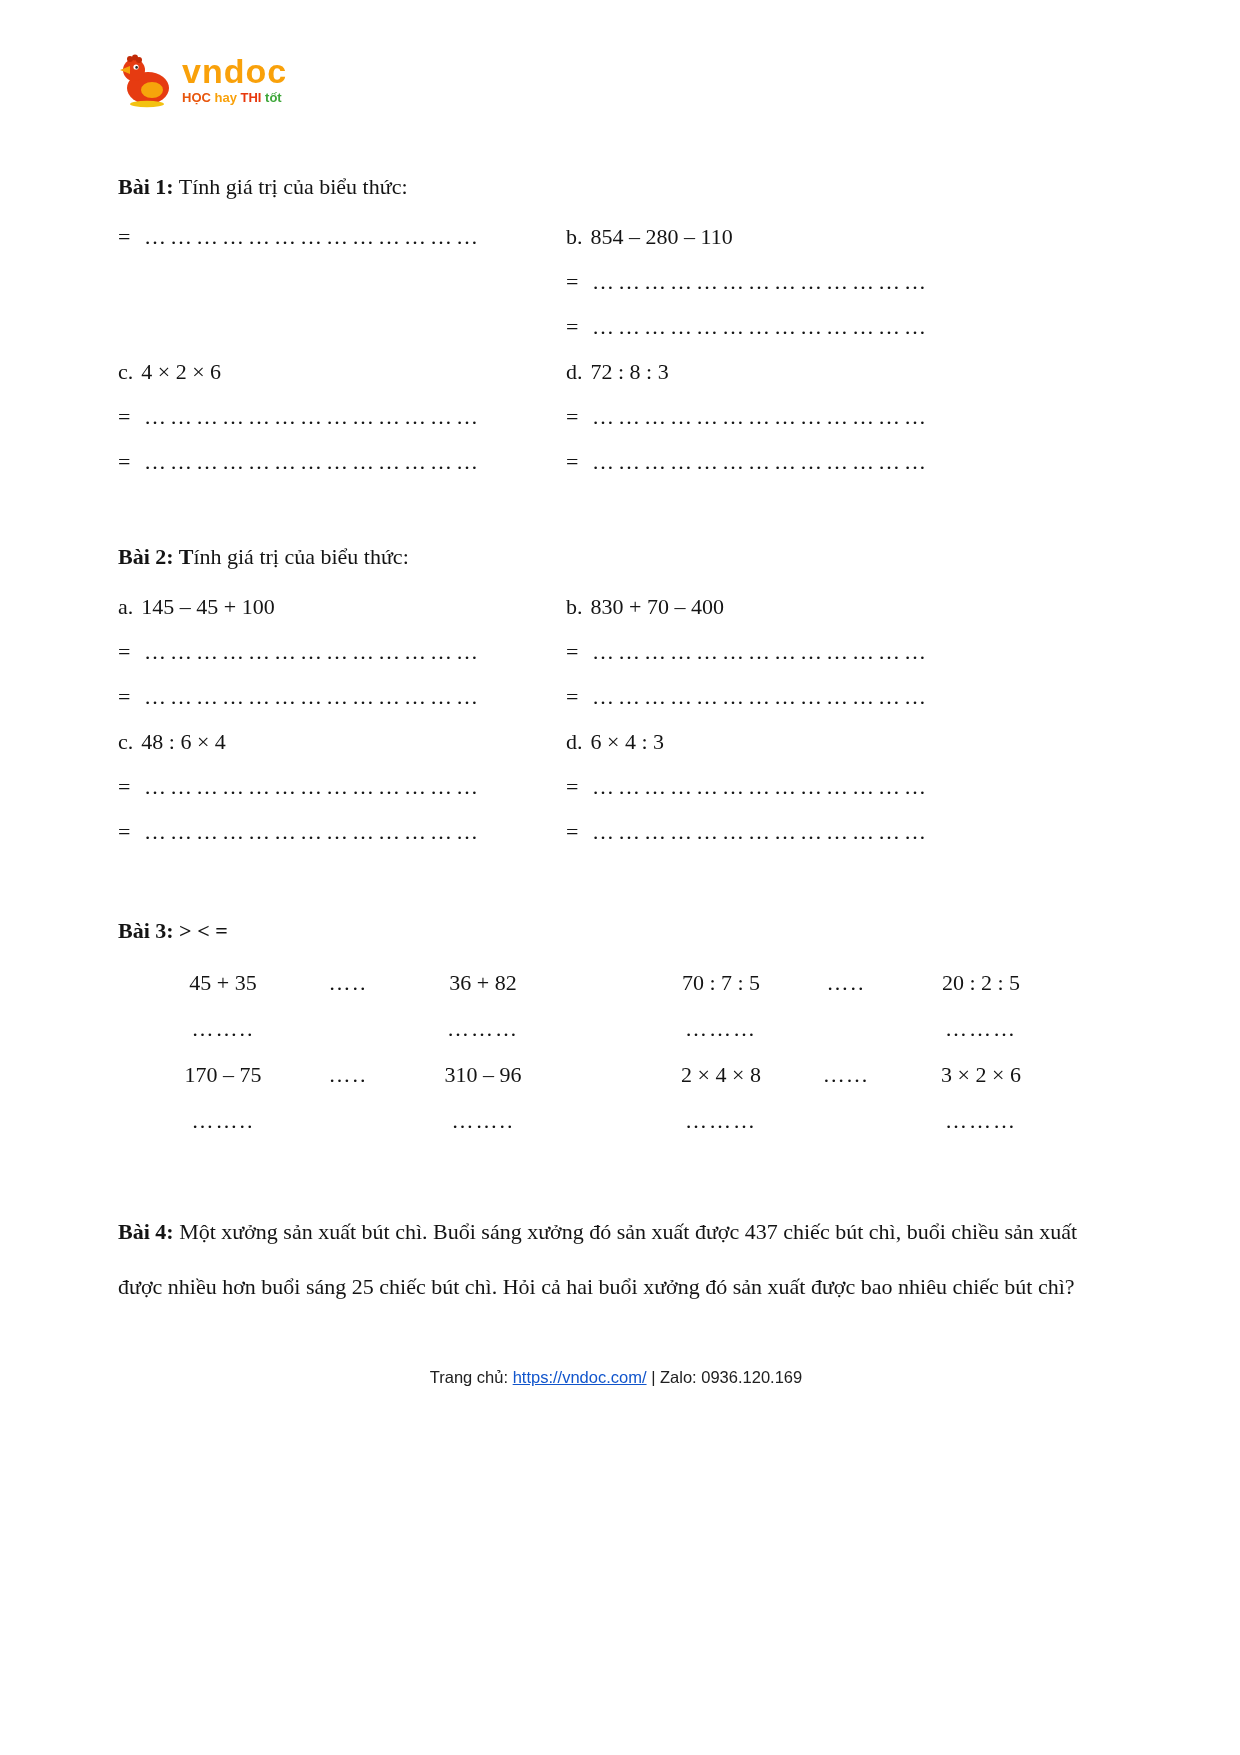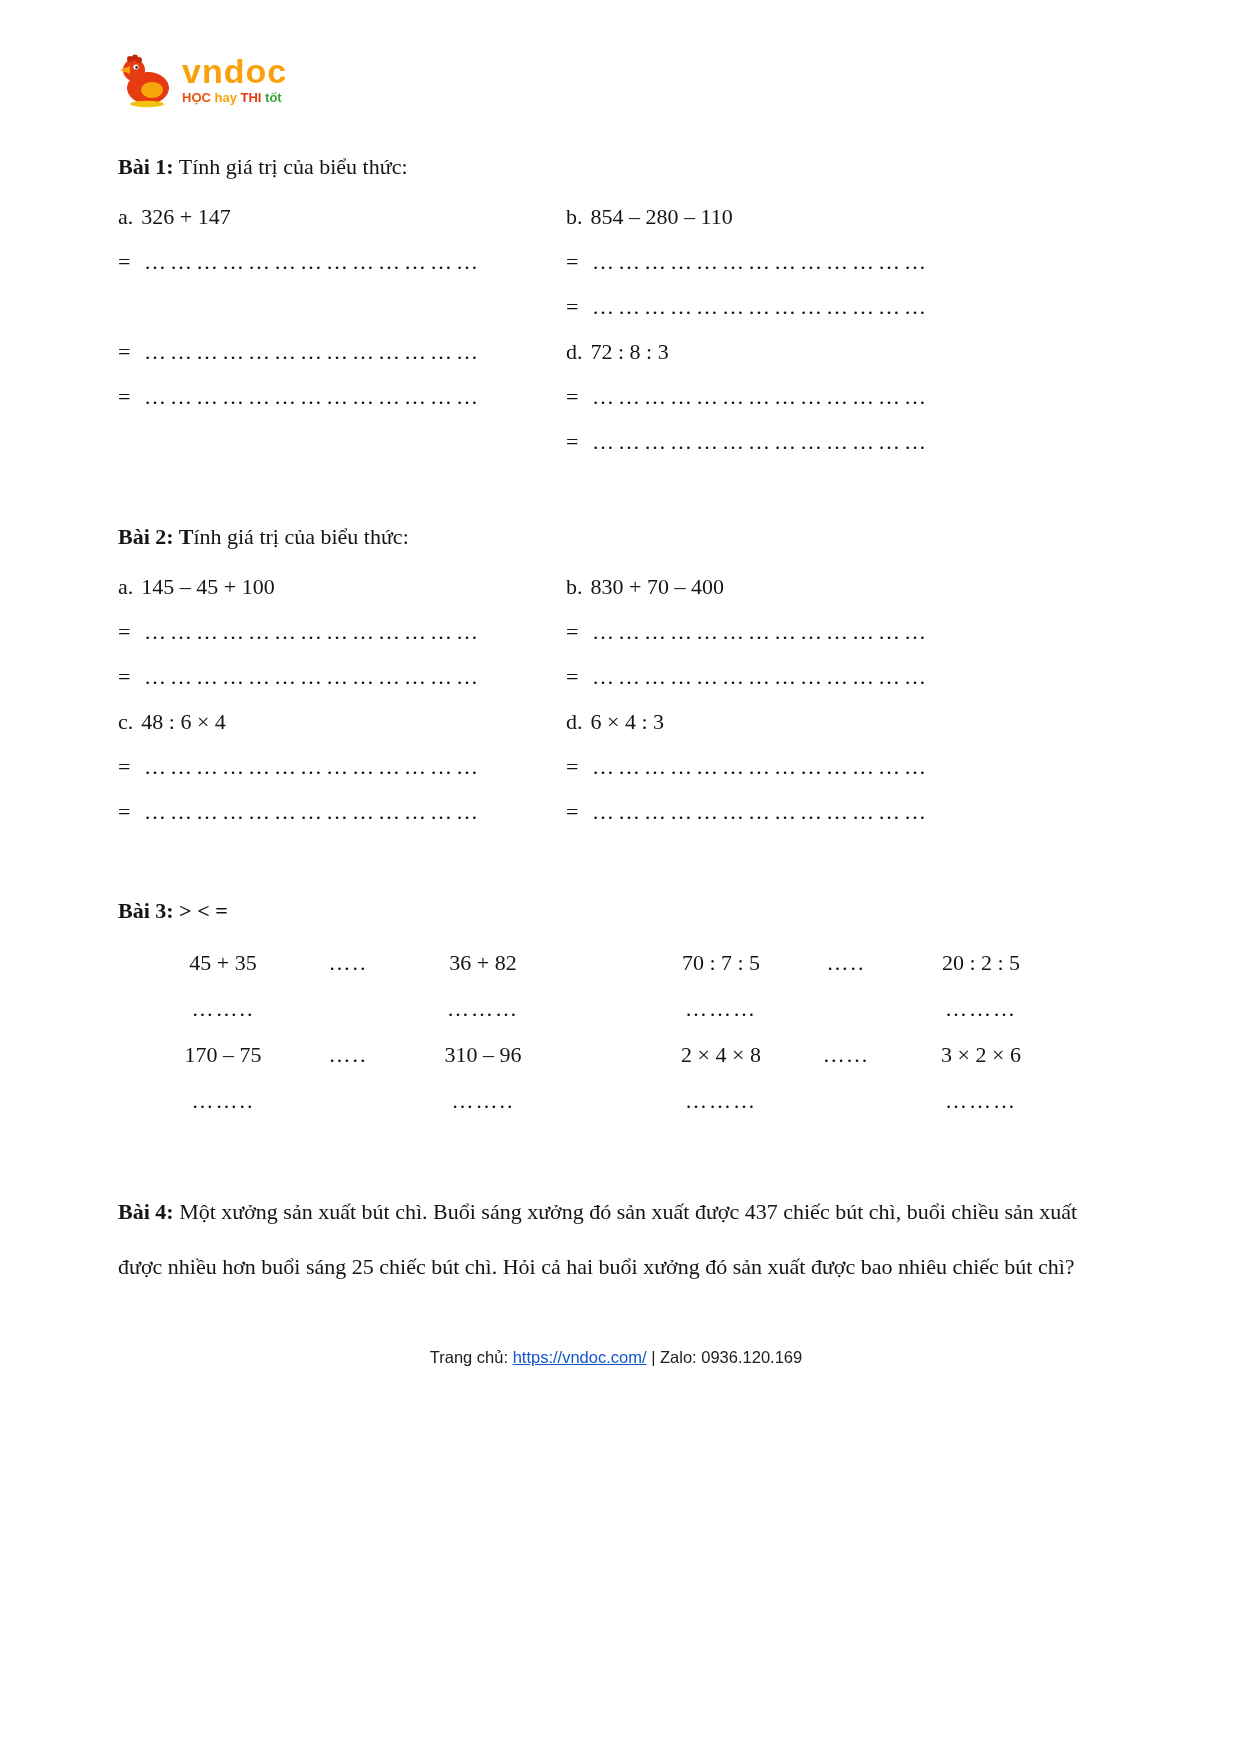--- a/index.html
+++ b/index.html
@@ -29,21 +29,21 @@
     font-family:"Liberation Sans", sans-serif;
     font-weight:bold; font-size:13px; line-height:1.2; margin-top:2px;
   }
   .t-hoc { color:#E8560D; } .t-hay { color:#F9A10A; }
   .t-thi { color:#E8380D; } .t-tot { color:#3DA639;margin-top:28px; }
 
   
   .section-head { margin-top:16px; }
   .bold { font-weight:bold; }
   .italic { font-style:italic; }
-  .ex-title { margin-top:42px; }
+  .ex-title { margin-top:62px; }
 
   
   .ex-grid { display:grid; grid-template-columns:448px 1fr; margin-top:14px; }
   .ex-line { line-height:45px; white-space:nowrap; overflow:hidden; }
   .ex-label { margin-right:8px; }
   .dots { letter-spacing:4px; }
 
   
   .bai3-title { margin-top:64px; }
   .bai3-grid { display:grid; grid-template-columns:1fr 1fr; margin-top:16px; }
@@ -86,29 +86,29 @@
       <span class="brand">vndoc</span>
       <span class="tagline"><span class="t-hoc">HỌC</span><span class="t-hay"> hay</span><span class="t-thi"> THI</span><span class="t-tot"> tốt</span></span>
     </div>
   </div>
 
 
   <div class="ex-title"><span class="bold">Bài 1:</span><span> Tính giá trị của biểu thức:</span></div>
 
   <div class="ex-grid">
     <div class="ex-cell">
-      <div class="ex-line"><span class="ex-label">a.</span><span>326 + 147</span></div>
       <div class="ex-line dots">= …………………………………</div>
     </div>
     <div class="ex-cell">
       <div class="ex-line"><span class="ex-label">b.</span><span>854 – 280 – 110</span></div>
       <div class="ex-line dots">= …………………………………</div>
       <div class="ex-line dots">= …………………………………</div>
     </div>
     <div class="ex-cell">
+      <div class="ex-line"><span class="ex-label">c.</span><span>4 × 2 × 6</span></div>
       <div class="ex-line dots">= …………………………………</div>
       <div class="ex-line dots">= …………………………………</div>
     </div>
     <div class="ex-cell">
       <div class="ex-line"><span class="ex-label">d.</span><span>72 : 8 : 3</span></div>
       <div class="ex-line dots">= …………………………………</div>
       <div class="ex-line dots">= …………………………………</div>
     </div>
   </div>
 

